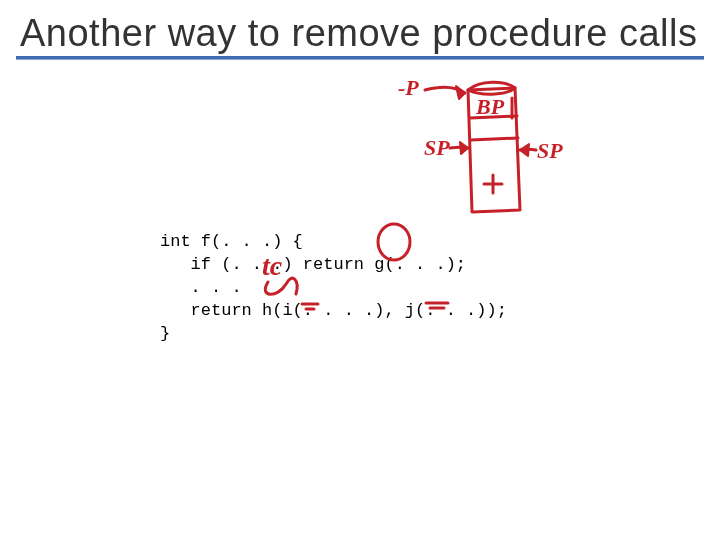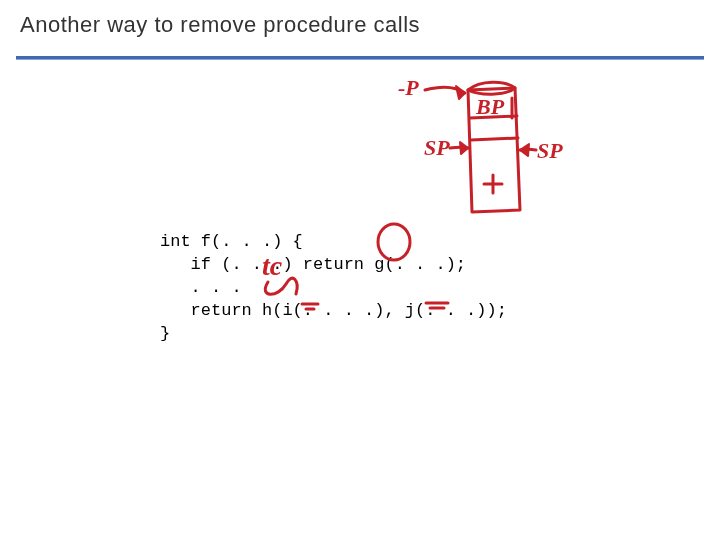--- a/index.html
+++ b/index.html
@@ -15,21 +15,21 @@
     position: relative;
     width: 720px;
     height: 540px;
     box-sizing: border-box;
   }
   .title {
     position: absolute;
     top: 12px;
     left: 20px;
     right: 20px;
-    font-size: 22px;
+    font-size: 38px;
     color: #333333;
     letter-spacing: 0.5px;
   }
   .title-rule {
     position: absolute;
     top: 56px;
     left: 16px;
     right: 16px;
     height: 0;
     border-top: 3px solid #4169b0;

